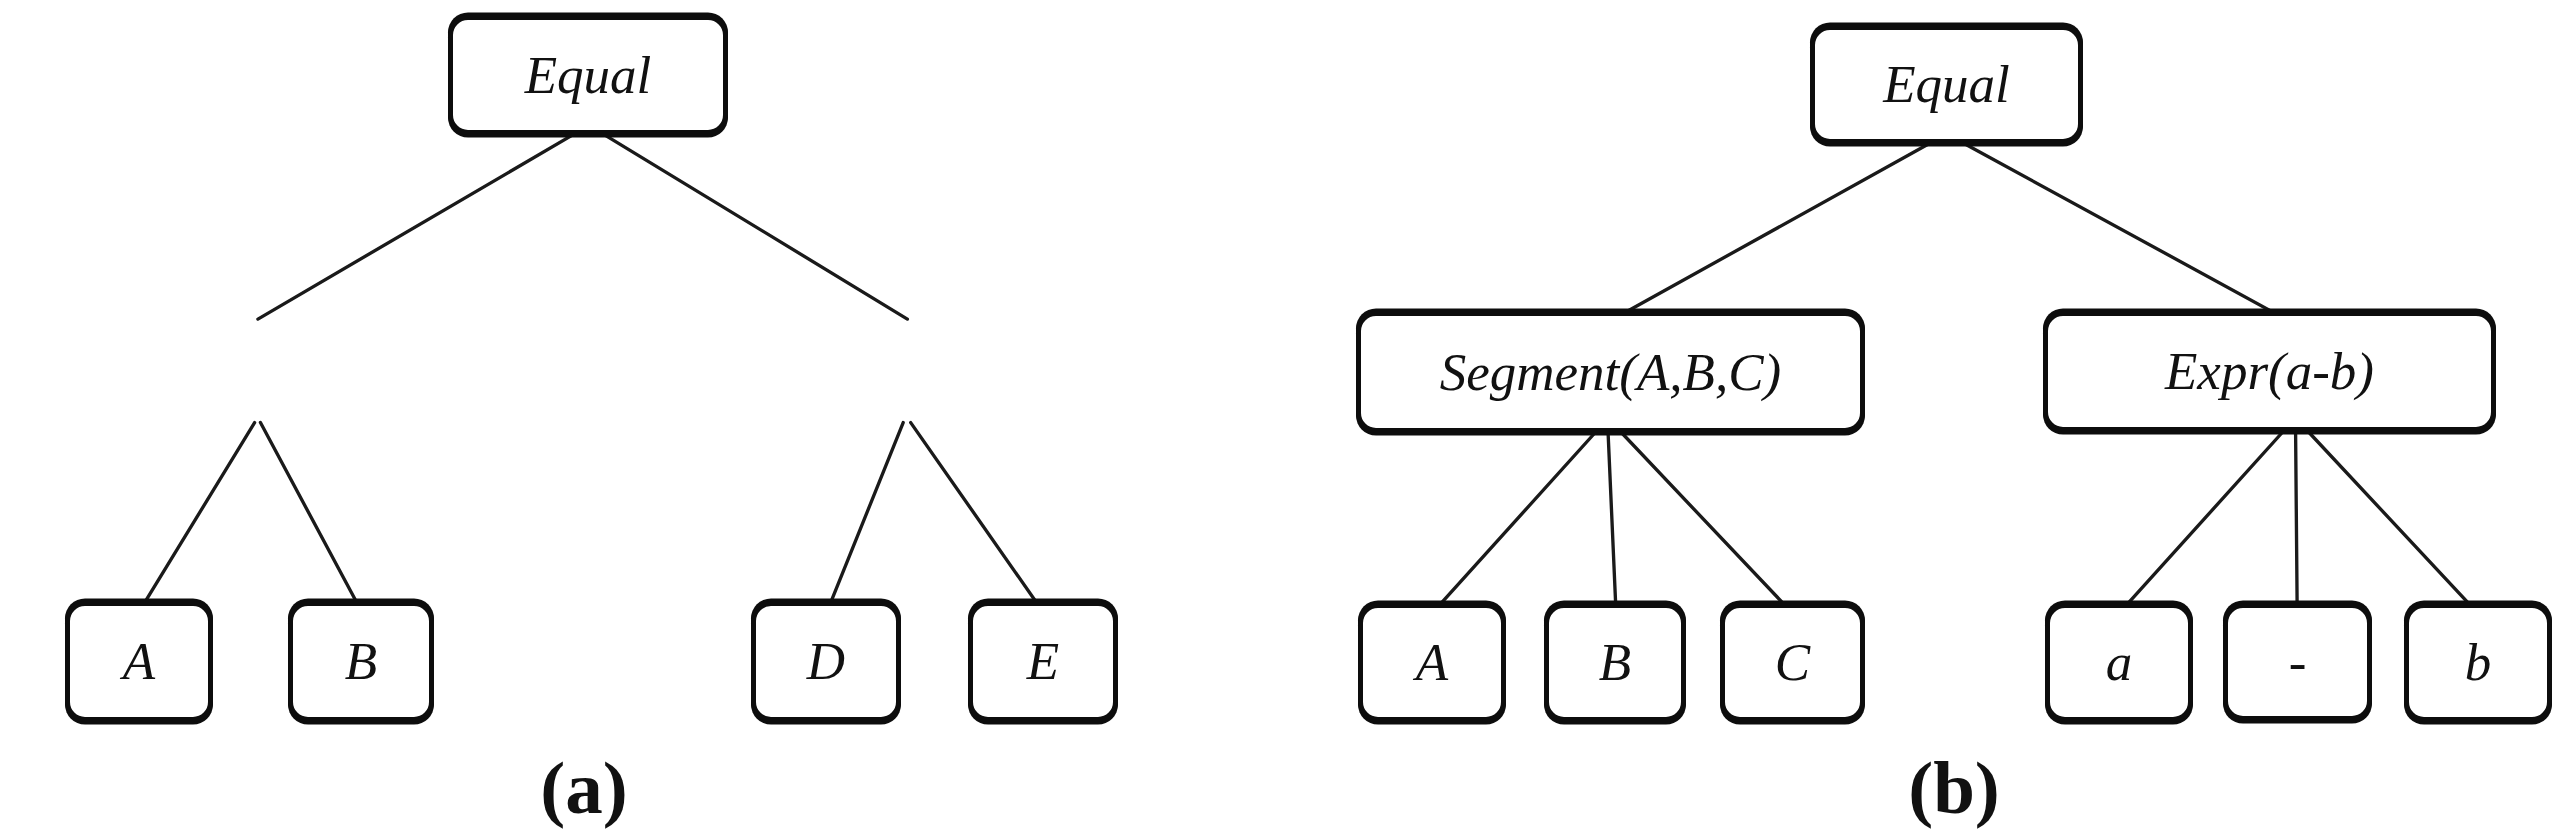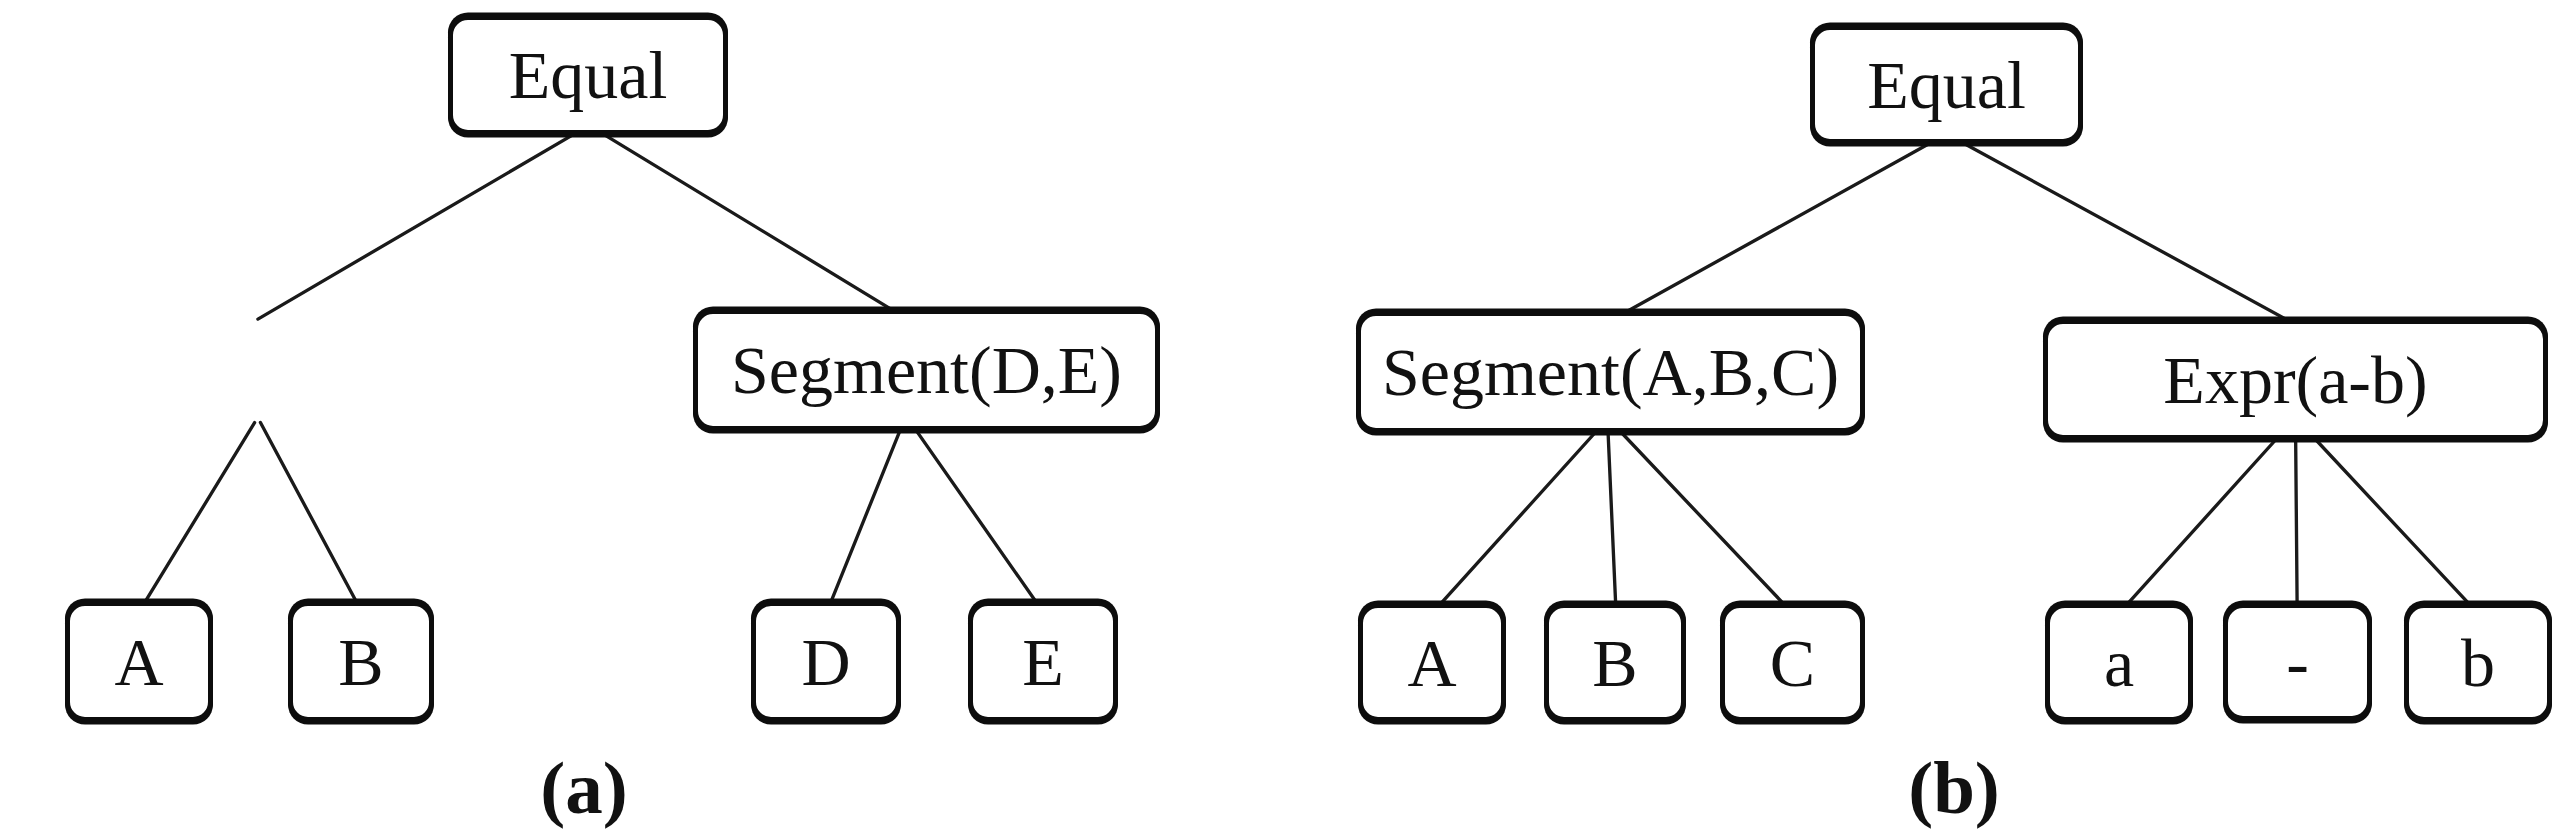--- a/index.html
+++ b/index.html
@@ -36,23 +36,24 @@
     position: absolute;
     box-sizing: border-box;
     background: var(--background, #ffffff);
     border: 5px solid var(--box-border, #0d0d0d);
     border-radius: 20px;
     box-shadow: 0 2.5px 0 var(--box-border, #0d0d0d), 0 -2.5px 0 var(--box-border, #0d0d0d);
     display: flex;
     align-items: center;
     justify-content: center;
     color: var(--text, #111111);
-    font-size: 68px;
+    font-size: 53px;
     line-height: 1;
     white-space: nowrap;
+    font-style: italic;
   }
   .caption {
     position: absolute;
     text-align: center;
     color: var(--text, #111111);
     font-size: 75px;
     font-weight: bold;
     line-height: 1;
   }
 </style>
@@ -75,32 +76,31 @@
     <line class="edge" x1="1920" y1="508" x2="1716" y2="734"></line>
     <line class="edge" x1="1926" y1="508" x2="1936" y2="734"></line>
     <line class="edge" x1="1933" y1="508" x2="2147" y2="734"></line>
     <line class="edge" x1="2743" y1="508" x2="2539" y2="734"></line>
     <line class="edge" x1="2750" y1="508" x2="2752" y2="734"></line>
     <line class="edge" x1="2757" y1="508" x2="2968" y2="734"></line>
   </svg>
 
   <div class="panel">
     <div class="node" style="left:448px;  top:15px;  width:280px; height:120px;">Equal</div>
-    <div class="node" style="left:693px;  top:309px; width:467px; height:122px;">Segment(D,E)</div>
     <div class="node" style="left:65px;   top:601px; width:148px; height:121px;">A</div>
     <div class="node" style="left:288px;  top:601px; width:146px; height:121px;">B</div>
     <div class="node" style="left:751px;  top:601px; width:150px; height:121px;">D</div>
     <div class="node" style="left:968px; top:601px; width:150px; height:121px;">E</div>
     <div class="caption" style="left:492px; top:750px; width:184px;">(a)</div>
   </div>
 
   <div class="panel">
     <div class="node" style="left:1810px; top:25px;  width:273px; height:119px;">Equal</div>
     <div class="node" style="left:1356px; top:311px; width:509px; height:122px;">Segment(A,B,C)</div>
-    <div class="node" style="left:2043px; top:319px; width:505px; height:121px;">Expr(a-b)</div>
+    <div class="node" style="left:2043px; top:311px; width:453px; height:121px;">Expr(a-b)</div>
     <div class="node" style="left:1358px; top:603px; width:148px; height:119px;">A</div>
     <div class="node" style="left:1544px; top:603px; width:142px; height:119px;">B</div>
     <div class="node" style="left:1720px; top:603px; width:145px; height:119px;">C</div>
     <div class="node" style="left:2045px; top:603px; width:148px; height:119px;">a</div>
     <div class="node" style="left:2223px; top:603px; width:149px; height:118px;">-</div>
     <div class="node" style="left:2404px; top:603px; width:148px; height:119px;">b</div>
     <div class="caption" style="left:1862px; top:750px; width:184px;">(b)</div>
   </div>
 
 </div>

